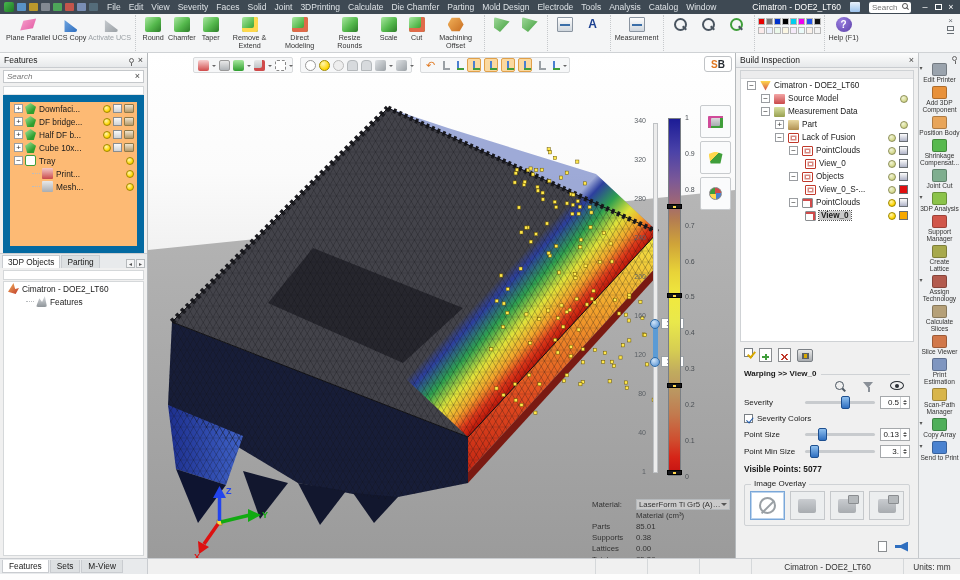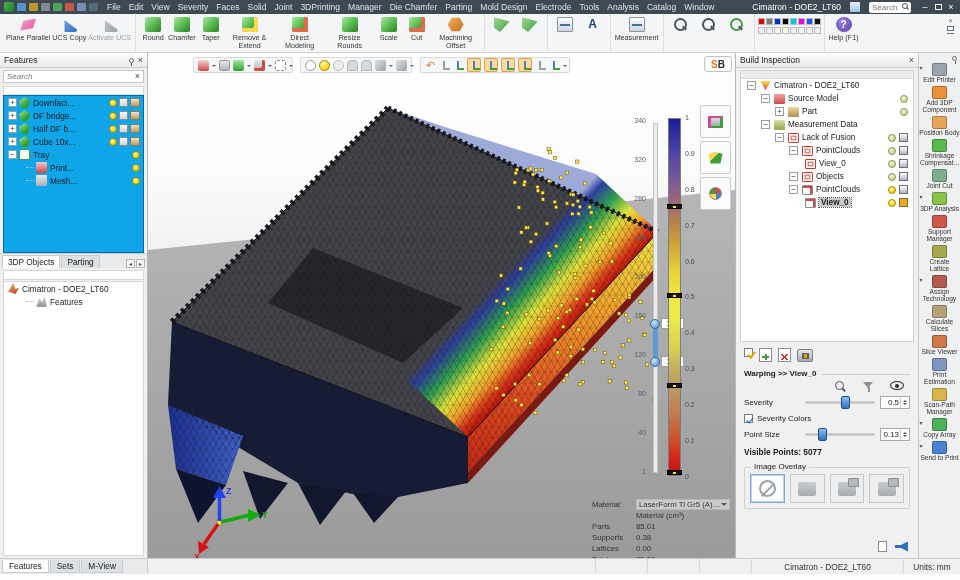--- a/index.html
+++ b/index.html
@@ -58,21 +58,21 @@
 .phead .sp{margin-left:auto;display:flex;gap:4px;align-items:center;color:#555}
 .pin{width:5px;height:5px;border:1px solid #666;border-radius:50%;position:relative}
 .pin::after{content:"";position:absolute;left:1.5px;top:4px;width:1px;height:3px;background:#666}
 .closex{font-size:9px;line-height:9px;color:#444}
 
 
 #lp{position:absolute;top:53px;left:0;width:148px;height:505px;background:#f0f0f0;border-right:1px solid #b5b9bc;display:flex;flex-direction:column}
 .searchbox{margin:2px 3px;height:13px;background:#fff;border:1px solid #c5c8cb;display:flex;align-items:center;padding:0 3px;color:#999}
 .searchbox input{border:none;outline:none;flex:1;font-size:8px;font-style:italic;color:#888;background:transparent;font-family:inherit}
 .colstrip{height:9px;background:#fff;border:1px solid #d5d8da;margin:1px 3px 0;border-bottom:1px solid #e2e4e6}
-.treebox{background:#0ea5e9;border:1px solid #0369a1;margin:0 3px;flex:1;overflow:hidden}
+.treebox{background:#fdba74;border:7px solid #0369a1;margin:0 3px;flex:1;overflow:hidden}
 .frow{height:13px;display:flex;align-items:center;font-size:8.3px;padding-left:4px;white-space:nowrap}
 .frow.child{padding-left:22px}
 .exp{width:9px;height:9px;border:1px solid #9a9da1;background:#fff;margin-right:2px;position:relative;flex:0 0 auto}
 .exp::before{position:absolute;left:0;right:0;top:-1px;text-align:center;font-size:8px;color:#333}
 .exp.plus::before{content:"+"}
 .exp.minus::before{content:"−"}
 .gline{width:8px;border-top:1px dotted #b9bcbf;margin-right:2px}
 .fi{width:11px;height:11px;margin-right:3px;border-radius:2px;flex:0 0 auto}
 .fi-green{background:linear-gradient(140deg,#a6e89e,#2f9e2f 70%);clip-path:polygon(50% 0,100% 35%,80% 100%,20% 100%,0 35%)}
 .fi-grid{background:#fff;border:1.5px solid #3f9e3a}
@@ -239,21 +239,21 @@
   <div id="menus">
 
   <span class="menu-item">File</span>
       <span class="menu-item">Edit</span>
       <span class="menu-item">View</span>
       <span class="menu-item">Severity</span>
       <span class="menu-item">Faces</span>
       <span class="menu-item">Solid</span>
       <span class="menu-item">Joint</span>
       <span class="menu-item">3DPrinting</span>
-      <span class="menu-item">Manager</span>
+      <span class="menu-item">Calculate</span>
       <span class="menu-item">Die Chamfer</span>
       <span class="menu-item">Parting</span>
       <span class="menu-item">Mold Design</span>
       <span class="menu-item">Electrode</span>
       <span class="menu-item">Tools</span>
       <span class="menu-item">Analysis</span>
       <span class="menu-item">Catalog</span>
       <span class="menu-item">Window</span>
     </div>
   <span class="tb-title">Cimatron - DOE2_LT60</span>
@@ -827,32 +827,32 @@
       <span class="lbl">Cimatron - DOE2_LT60</span>
     </div>
     <div class="birow l1">
       <span class="exp minus"></span>
       <span class="ic ic-model"></span>
       <span class="lbl">Source Model</span>
       <span class="bi-rt">
           <span class="bulb dim"></span>
         </span>
     </div>
+    <div class="birow l1">
+      <span class="exp minus"></span>
+      <span class="ic ic-mdata"></span>
+      <span class="lbl">Measurement Data</span>
+    </div>
     <div class="birow l2">
       <span class="exp plus"></span>
       <span class="ic ic-part"></span>
       <span class="lbl">Part</span>
       <span class="bi-rt">
           <span class="bulb dim"></span>
         </span>
-    </div>
-    <div class="birow l1">
-      <span class="exp minus"></span>
-      <span class="ic ic-mdata"></span>
-      <span class="lbl">Measurement Data</span>
     </div>
     <div class="birow l2">
       <span class="exp minus"></span>
       <span class="ic ic-red"></span>
       <span class="lbl">Lack of Fusion</span>
       <span class="bi-rt">
           <span class="bulb dim"></span>
           <span class="cbox"></span>
         </span>
     </div>
@@ -873,20 +873,28 @@
           <span class="cbox"></span>
         </span>
     </div>
     <div class="birow l3">
       <span class="exp minus"></span>
       <span class="ic ic-red"></span>
       <span class="lbl">Objects</span>
       <span class="bi-rt">
           <span class="bulb dim"></span>
           <span class="cbox"></span>
+        </span>
+    </div>
+    <div class="birow l4">
+      <span class="ic ic-red"></span>
+      <span class="lbl">View_0_S-...</span>
+      <span class="bi-rt">
+          <span class="bulb dim"></span>
+          <span class="cbox red"></span>
         </span>
     </div>
     <div class="birow l3">
       <span class="exp minus"></span>
       <span class="ic ic-white"></span>
       <span class="lbl">PointClouds</span>
       <span class="bi-rt">
           <span class="bulb"></span>
           <span class="cbox"></span>
         </span>
@@ -943,20 +951,33 @@
       </span>
     <span class="spin">
         <span>0.13</span>
         <span class="ud">
           <i class="up"></i>
           <i class="dn"></i>
         </span>
       </span>
   </div>
 
+  <div class="srow">
+    <span class="slab">Point Min Size</span>
+    <span class="strack">
+        <span class="shandle" style="left:7%"></span>
+      </span>
+    <span class="spin">
+        <span>3.</span>
+        <span class="ud">
+          <i class="up"></i>
+          <i class="dn"></i>
+        </span>
+      </span>
+  </div>
 
   <div class="vpoints">Visible Points: 5077</div>
 
   <div class="grp">
     <span class="grp-lbl">Image Overlay</span>
     <div class="iob-row">
       <span class="iob sel">
           <span class="noov"></span>
         </span>
       <span class="iob">

